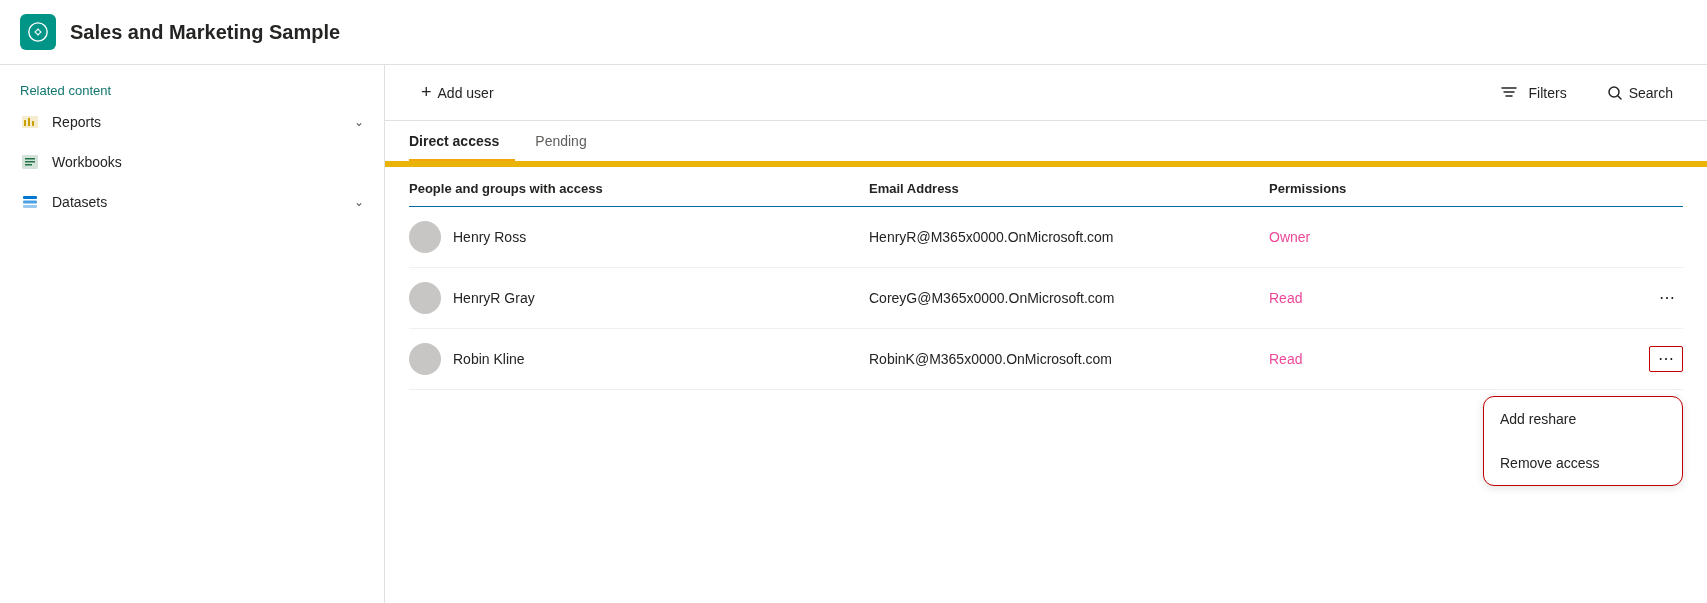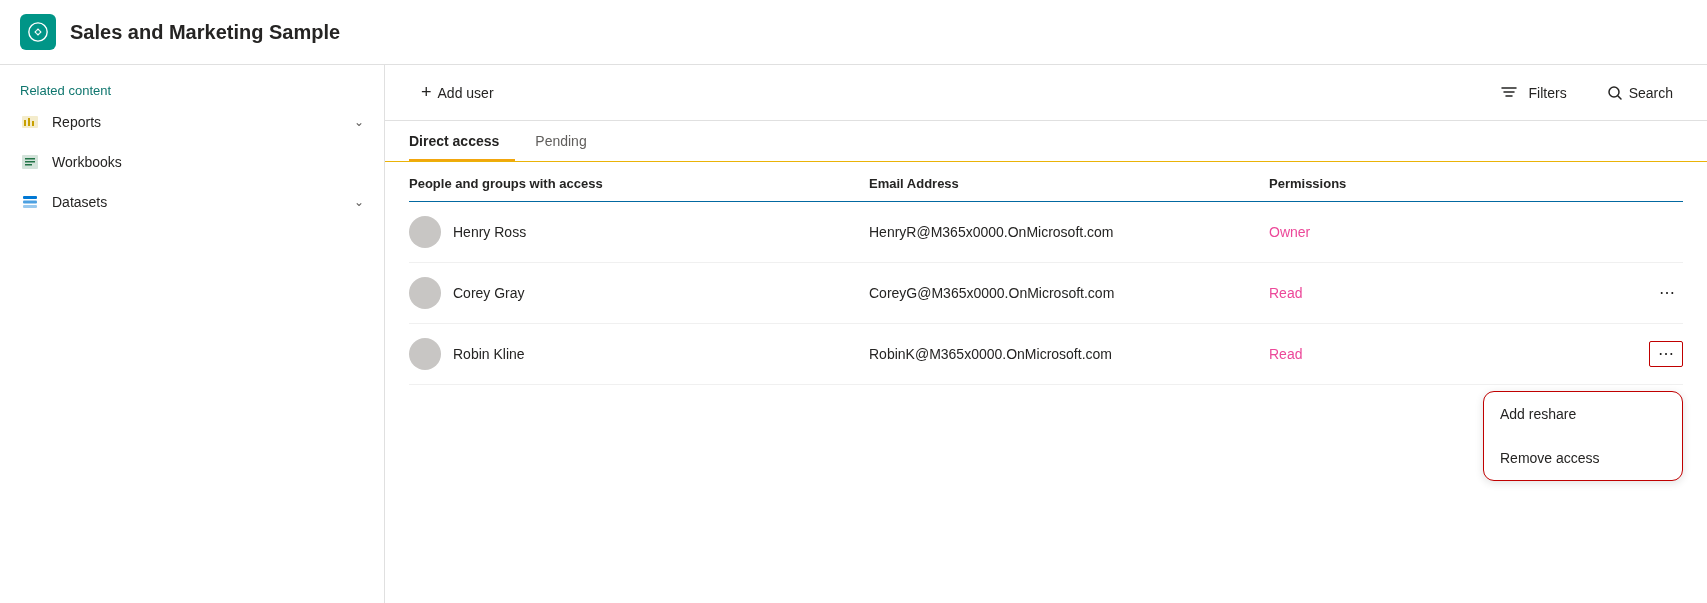--- a/index.html
+++ b/index.html
@@ -150,21 +150,21 @@
       font-size: 14px;
       color: #252423;
       padding: 6px 10px;
       border-radius: 2px;
     }
 
     
     .tabs {
       display: flex;
       padding: 0 24px;
-      border-bottom: 1px solid #eab308;
+      border-bottom: 6px solid #eab308;
     }
     .tab {
       padding: 12px 16px 10px 0;
       margin-right: 20px;
       cursor: pointer;
       font-size: 14px;
       color: #605e5c;
       border-bottom: 2px solid transparent;
       position: relative;
     }
@@ -377,21 +377,21 @@
           <span class="user-name">Henry Ross</span>
         </div>
         <div class="email-cell">HenryR@M365x0000.OnMicrosoft.com</div>
         <div class="permissions-cell">Owner</div>
         <div class="actions-cell"></div>
       </div>
 
       <div class="table-row">
         <div class="people-cell">
           <div class="user-avatar"></div>
-          <span class="user-name">Corey Gray</span>
+          <span class="user-name">HenryR Gray</span>
         </div>
         <div class="email-cell">CoreyG@M365x0000.OnMicrosoft.com</div>
         <div class="permissions-cell">Read</div>
         <div class="actions-cell">
           <button class="more-btn-plain">⋯</button>
         </div>
       </div>
 
       <div class="table-row" style="position:relative;">
         <div class="people-cell">

